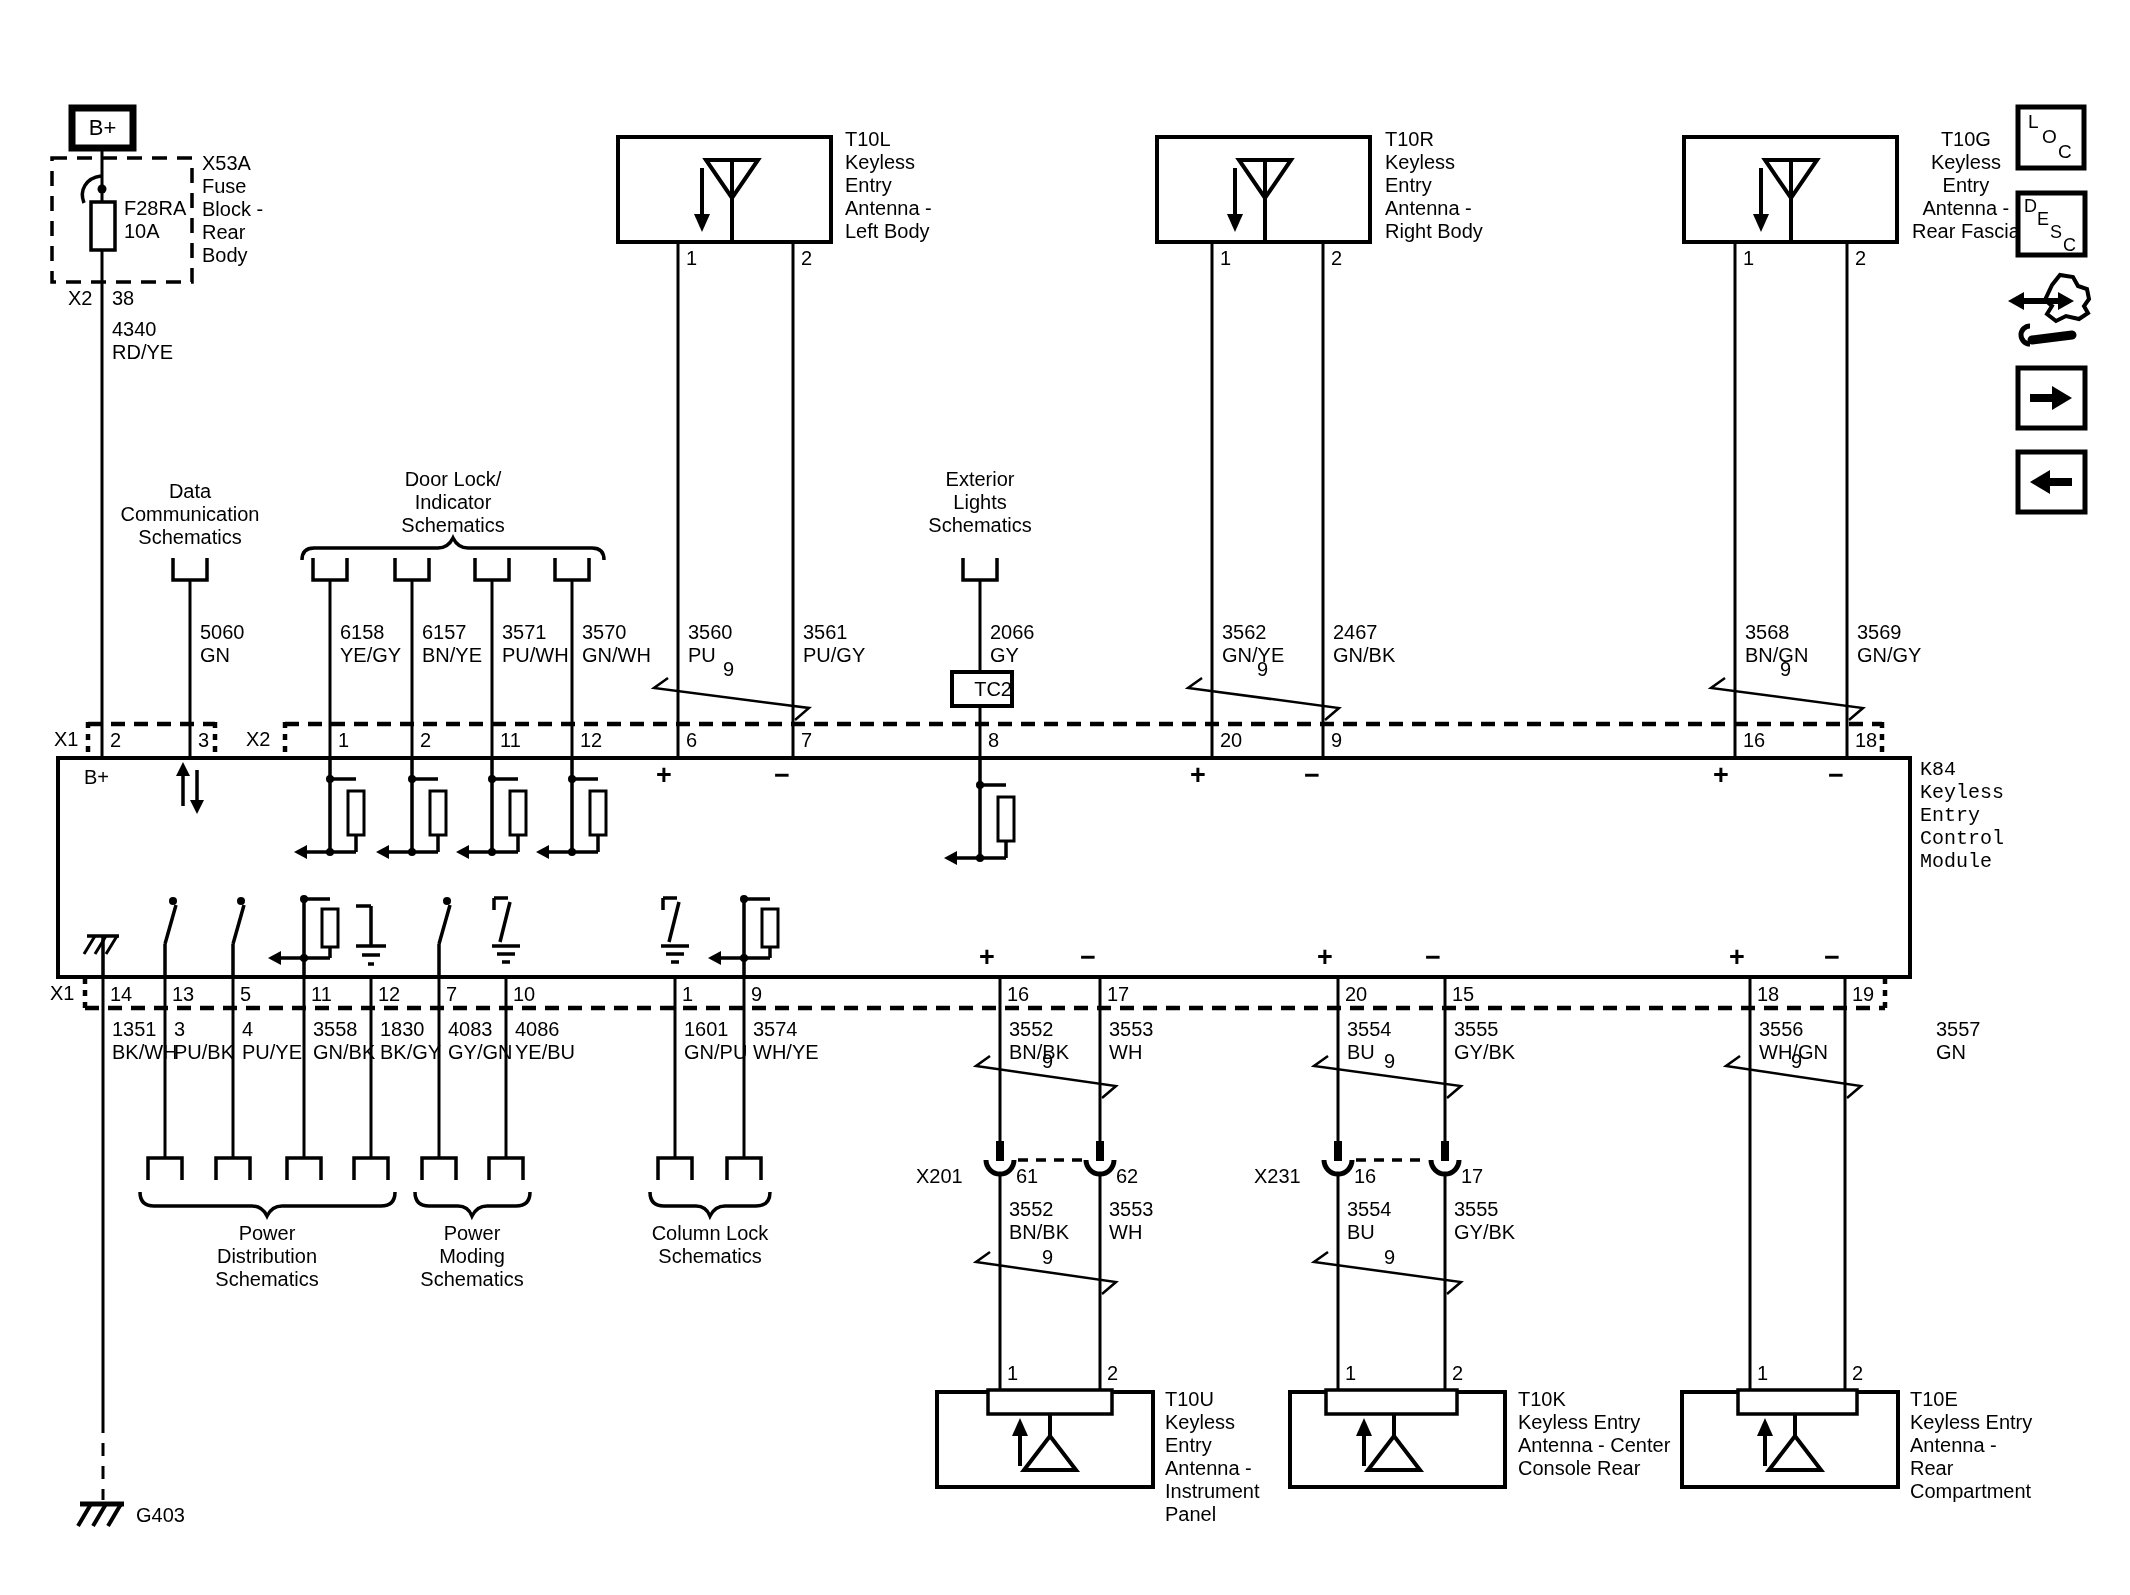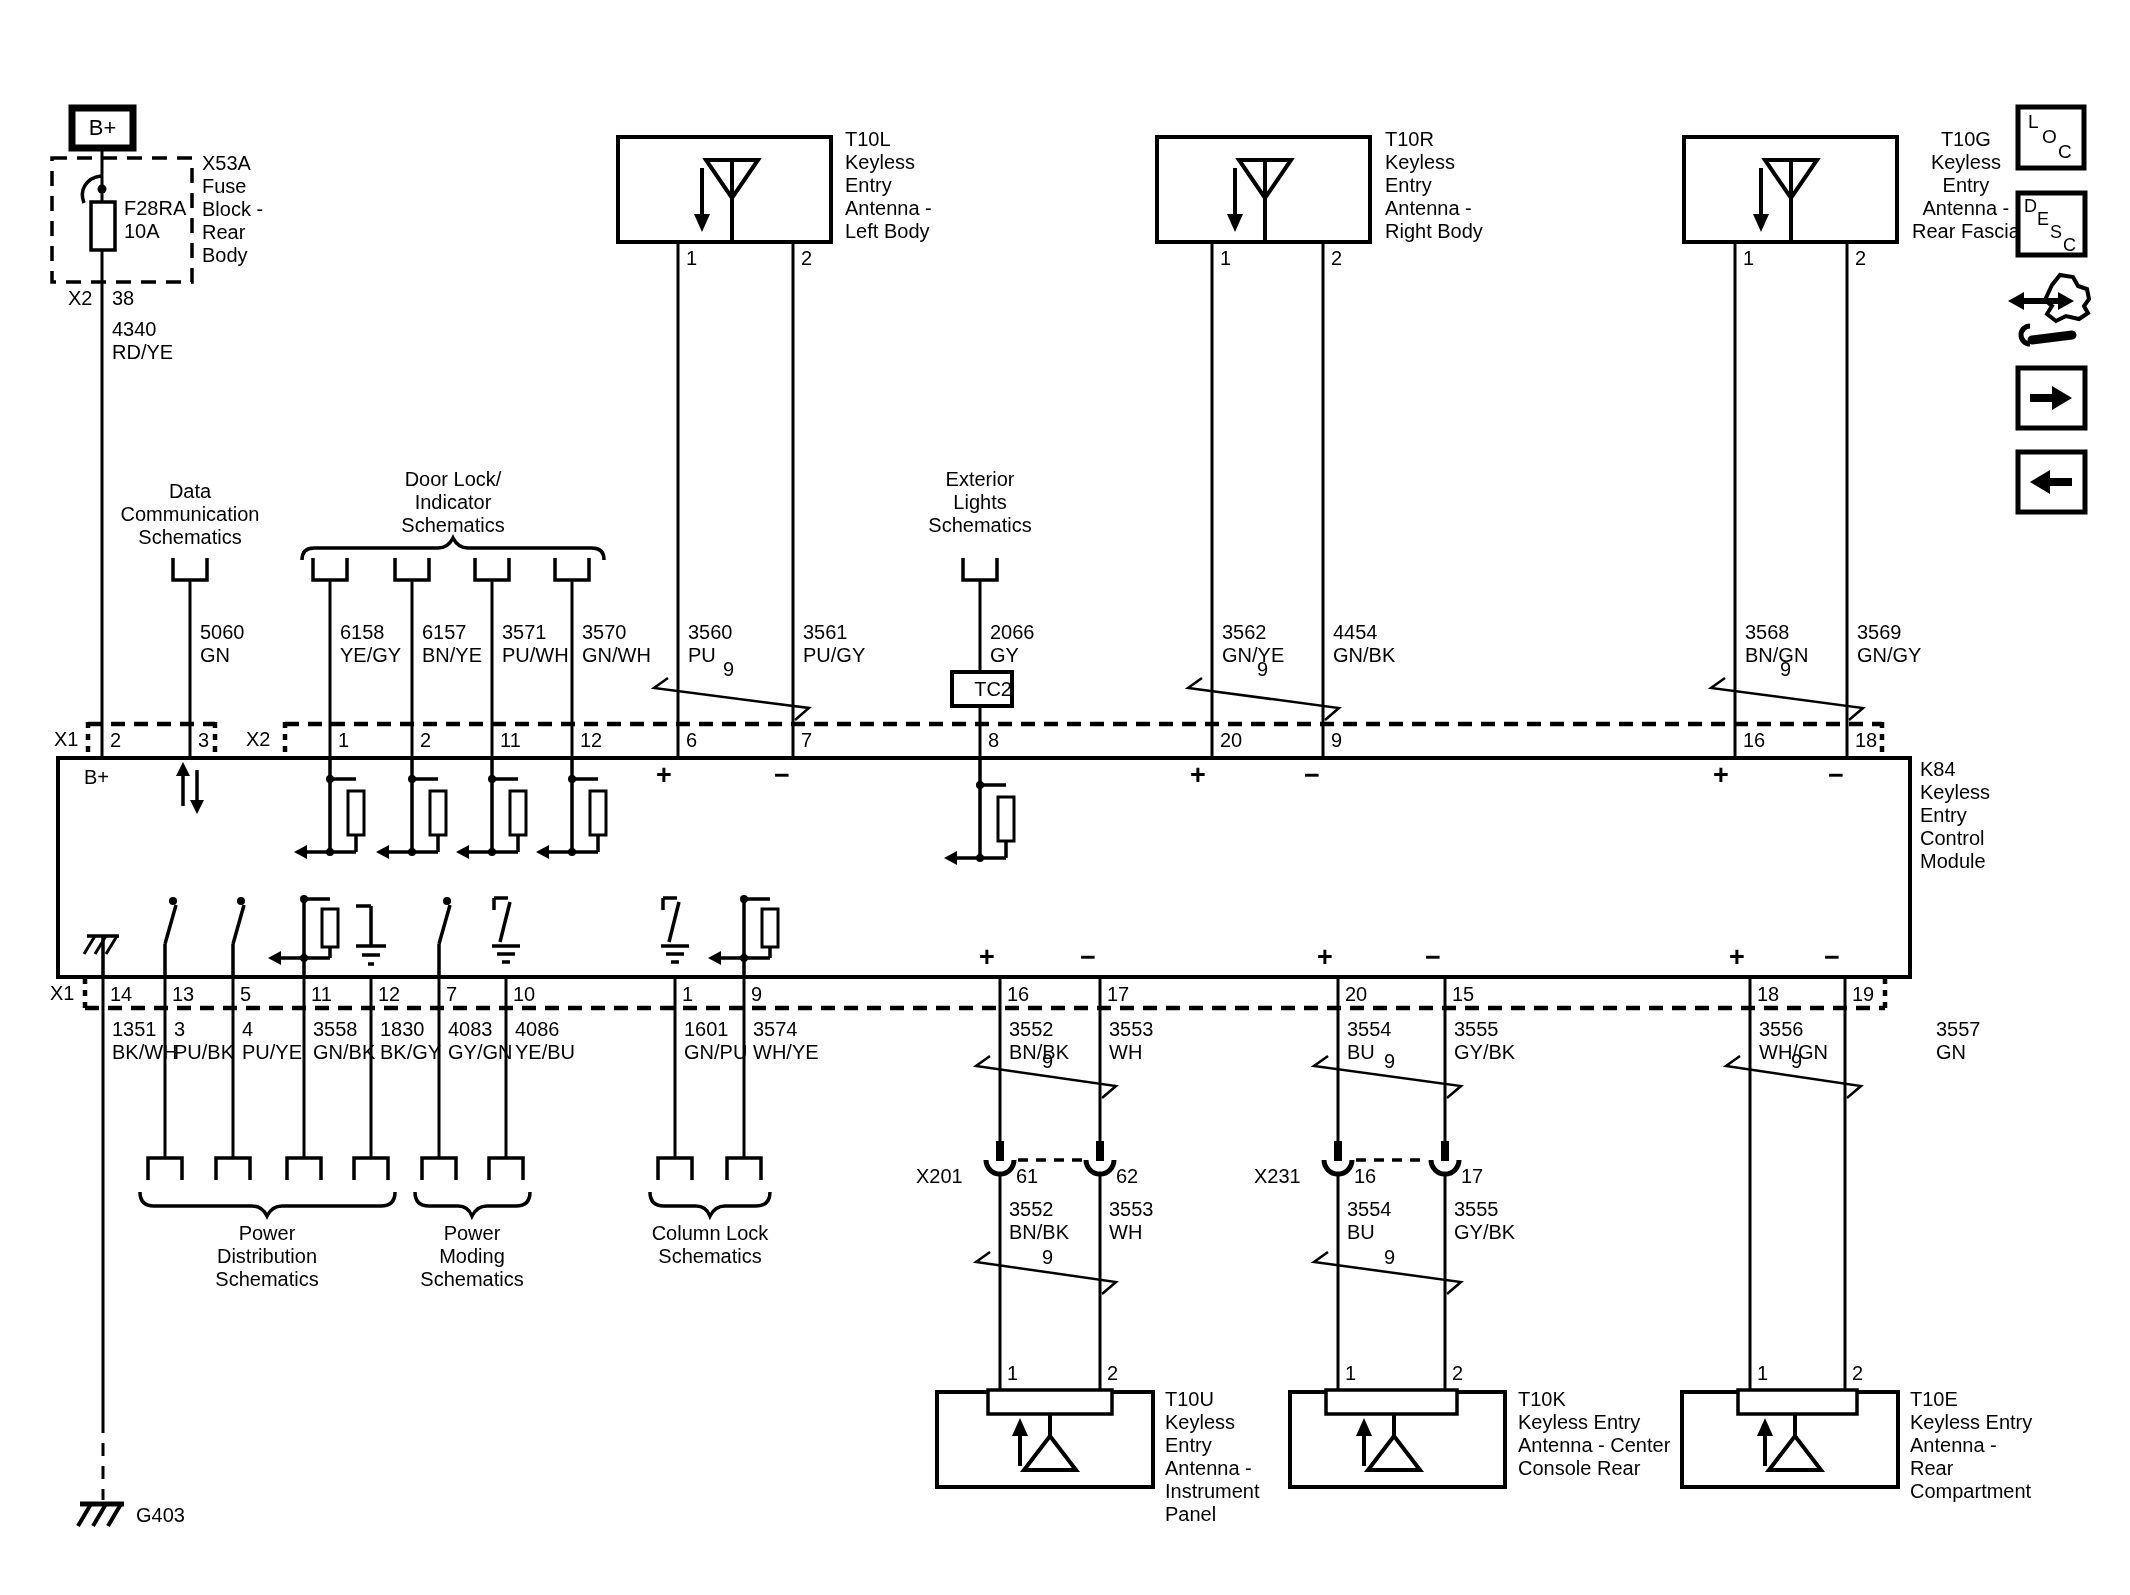--- a/index.html
+++ b/index.html
@@ -356,21 +356,21 @@
       <div class="lbl" style="left: 582px; top: 621px;">3570
 GN/WH</div>
       <div class="lbl" style="left: 688px; top: 621px;">3560
 PU</div>
       <div class="lbl" style="left: 803px; top: 621px;">3561
 PU/GY</div>
       <div class="lbl" style="left: 990px; top: 621px;">2066
 GY</div>
       <div class="lbl" style="left: 1222px; top: 621px;">3562
 GN/YE</div>
-      <div class="lbl" style="left: 1333px; top: 621px;">4454
+      <div class="lbl" style="left: 1333px; top: 621px;">2467
 GN/BK</div>
       <div class="lbl" style="left: 1745px; top: 621px;">3568
 BN/GN</div>
       <div class="lbl" style="left: 1857px; top: 621px;">3569
 GN/GY</div>
       <div class="lbl" style="left: 723px; top: 658px;">9</div>
       <div class="lbl" style="left: 1257px; top: 658px;">9</div>
       <div class="lbl" style="left: 1780px; top: 658px;">9</div>
       <div class="lbl" style="left: 952px; top: 678px; width: 60px; text-align: right;">TC2</div>
       <div class="lbl" style="left: 54px; top: 728px;">X1</div>
@@ -382,21 +382,21 @@
       <div class="lbl" style="left: 500px; top: 729px;">11</div>
       <div class="lbl" style="left: 580px; top: 729px;">12</div>
       <div class="lbl" style="left: 686px; top: 729px;">6</div>
       <div class="lbl" style="left: 801px; top: 729px;">7</div>
       <div class="lbl" style="left: 988px; top: 729px;">8</div>
       <div class="lbl" style="left: 1220px; top: 729px;">20</div>
       <div class="lbl" style="left: 1331px; top: 729px;">9</div>
       <div class="lbl" style="left: 1743px; top: 729px;">16</div>
       <div class="lbl" style="left: 1855px; top: 729px;">18</div>
       <div class="lbl" style="left: 84px; top: 766px;">B+</div>
-      <div class="lbl" style="left: 1920px; top: 758px;">K84
+      <div class="lbl" style="left: 1920px; top: 758px; font-family: Liberation Mono, monospace;">K84
 Keyless
 Entry
 Control
 Module</div>
       <div class="lbl" style="left: 656px; top: 760px; font-size: 27px; line-height: 30px; font-weight: bold;">+</div>
       <div class="lbl" style="left: 774px; top: 760px; font-size: 27px; line-height: 30px; font-weight: bold;">−</div>
       <div class="lbl" style="left: 1190px; top: 760px; font-size: 27px; line-height: 30px; font-weight: bold;">+</div>
       <div class="lbl" style="left: 1304px; top: 760px; font-size: 27px; line-height: 30px; font-weight: bold;">−</div>
       <div class="lbl" style="left: 1713px; top: 760px; font-size: 27px; line-height: 30px; font-weight: bold;">+</div>
       <div class="lbl" style="left: 1828px; top: 760px; font-size: 27px; line-height: 30px; font-weight: bold;">−</div>

